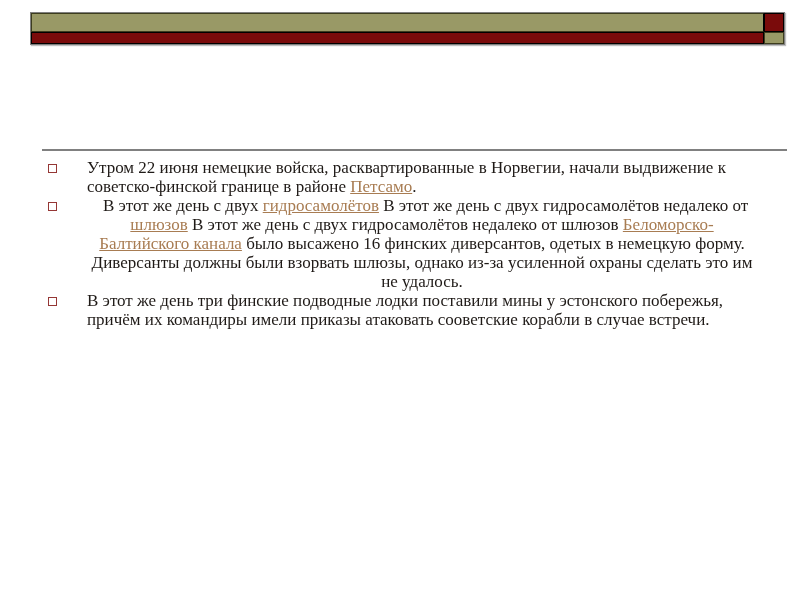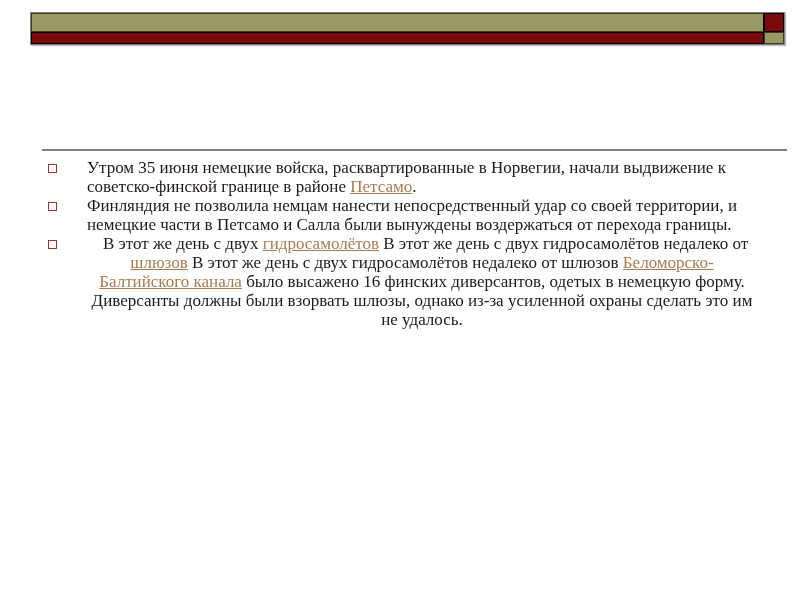--- a/index.html
+++ b/index.html
@@ -74,24 +74,24 @@
   <div class="banner">
     <div class="khaki-bar"></div>
     <div class="maroon-sq"></div>
     <div class="maroon-bar"></div>
     <div class="khaki-sq"></div>
   </div>
   <div class="separator"></div>
   <div class="bullets" id="bullets">
       <div class="bullet-row">
         <span class="bullet-marker"></span>
-        <p class="bullet-text"><span>Утром 35 июня немецкие войска, расквартированные в Норвегии, начали выдвижение к советско-финской границе в районе </span><a class="hyperlink" href="#">Петсамо</a><span>.</span></p>
-      </div>
-      <div class="bullet-row">
-        <span class="bullet-marker"></span>
-        <p class="bullet-text"><span>Финляндия не позволила немцам нанести непосредственный удар со своей территории, и немецкие части в Петсамо и Салла были вынуждены воздержаться от перехода границы.</span></p>
+        <p class="bullet-text"><span>Утром 22 июня немецкие войска, расквартированные в Норвегии, начали выдвижение к советско-финской границе в районе </span><a class="hyperlink" href="#">Петсамо</a><span>.</span></p>
       </div>
       <div class="bullet-row indent">
         <span class="bullet-marker"></span>
         <p class="bullet-text"><span>В этот же день с двух </span><a class="hyperlink" href="#">гидросамолётов</a><span> В этот же день с двух гидросамолётов недалеко от </span><a class="hyperlink" href="#">шлюзов</a><span> В этот же день с двух гидросамолётов недалеко от шлюзов </span><a class="hyperlink" href="#">Беломорско-Балтийского канала</a><span> было высажено 16 финских диверсантов, одетых в немецкую форму. Диверсанты должны были взорвать шлюзы, однако из-за усиленной охраны сделать это им не удалось.</span></p>
       </div>
+      <div class="bullet-row">
+        <span class="bullet-marker"></span>
+        <p class="bullet-text"><span>В этот же день три финские подводные лодки поставили мины у эстонского побережья, причём их командиры имели приказы атаковать сооветские корабли в случае встречи.</span></p>
+      </div>
     </div>
 </div>
 
 </body></html>

